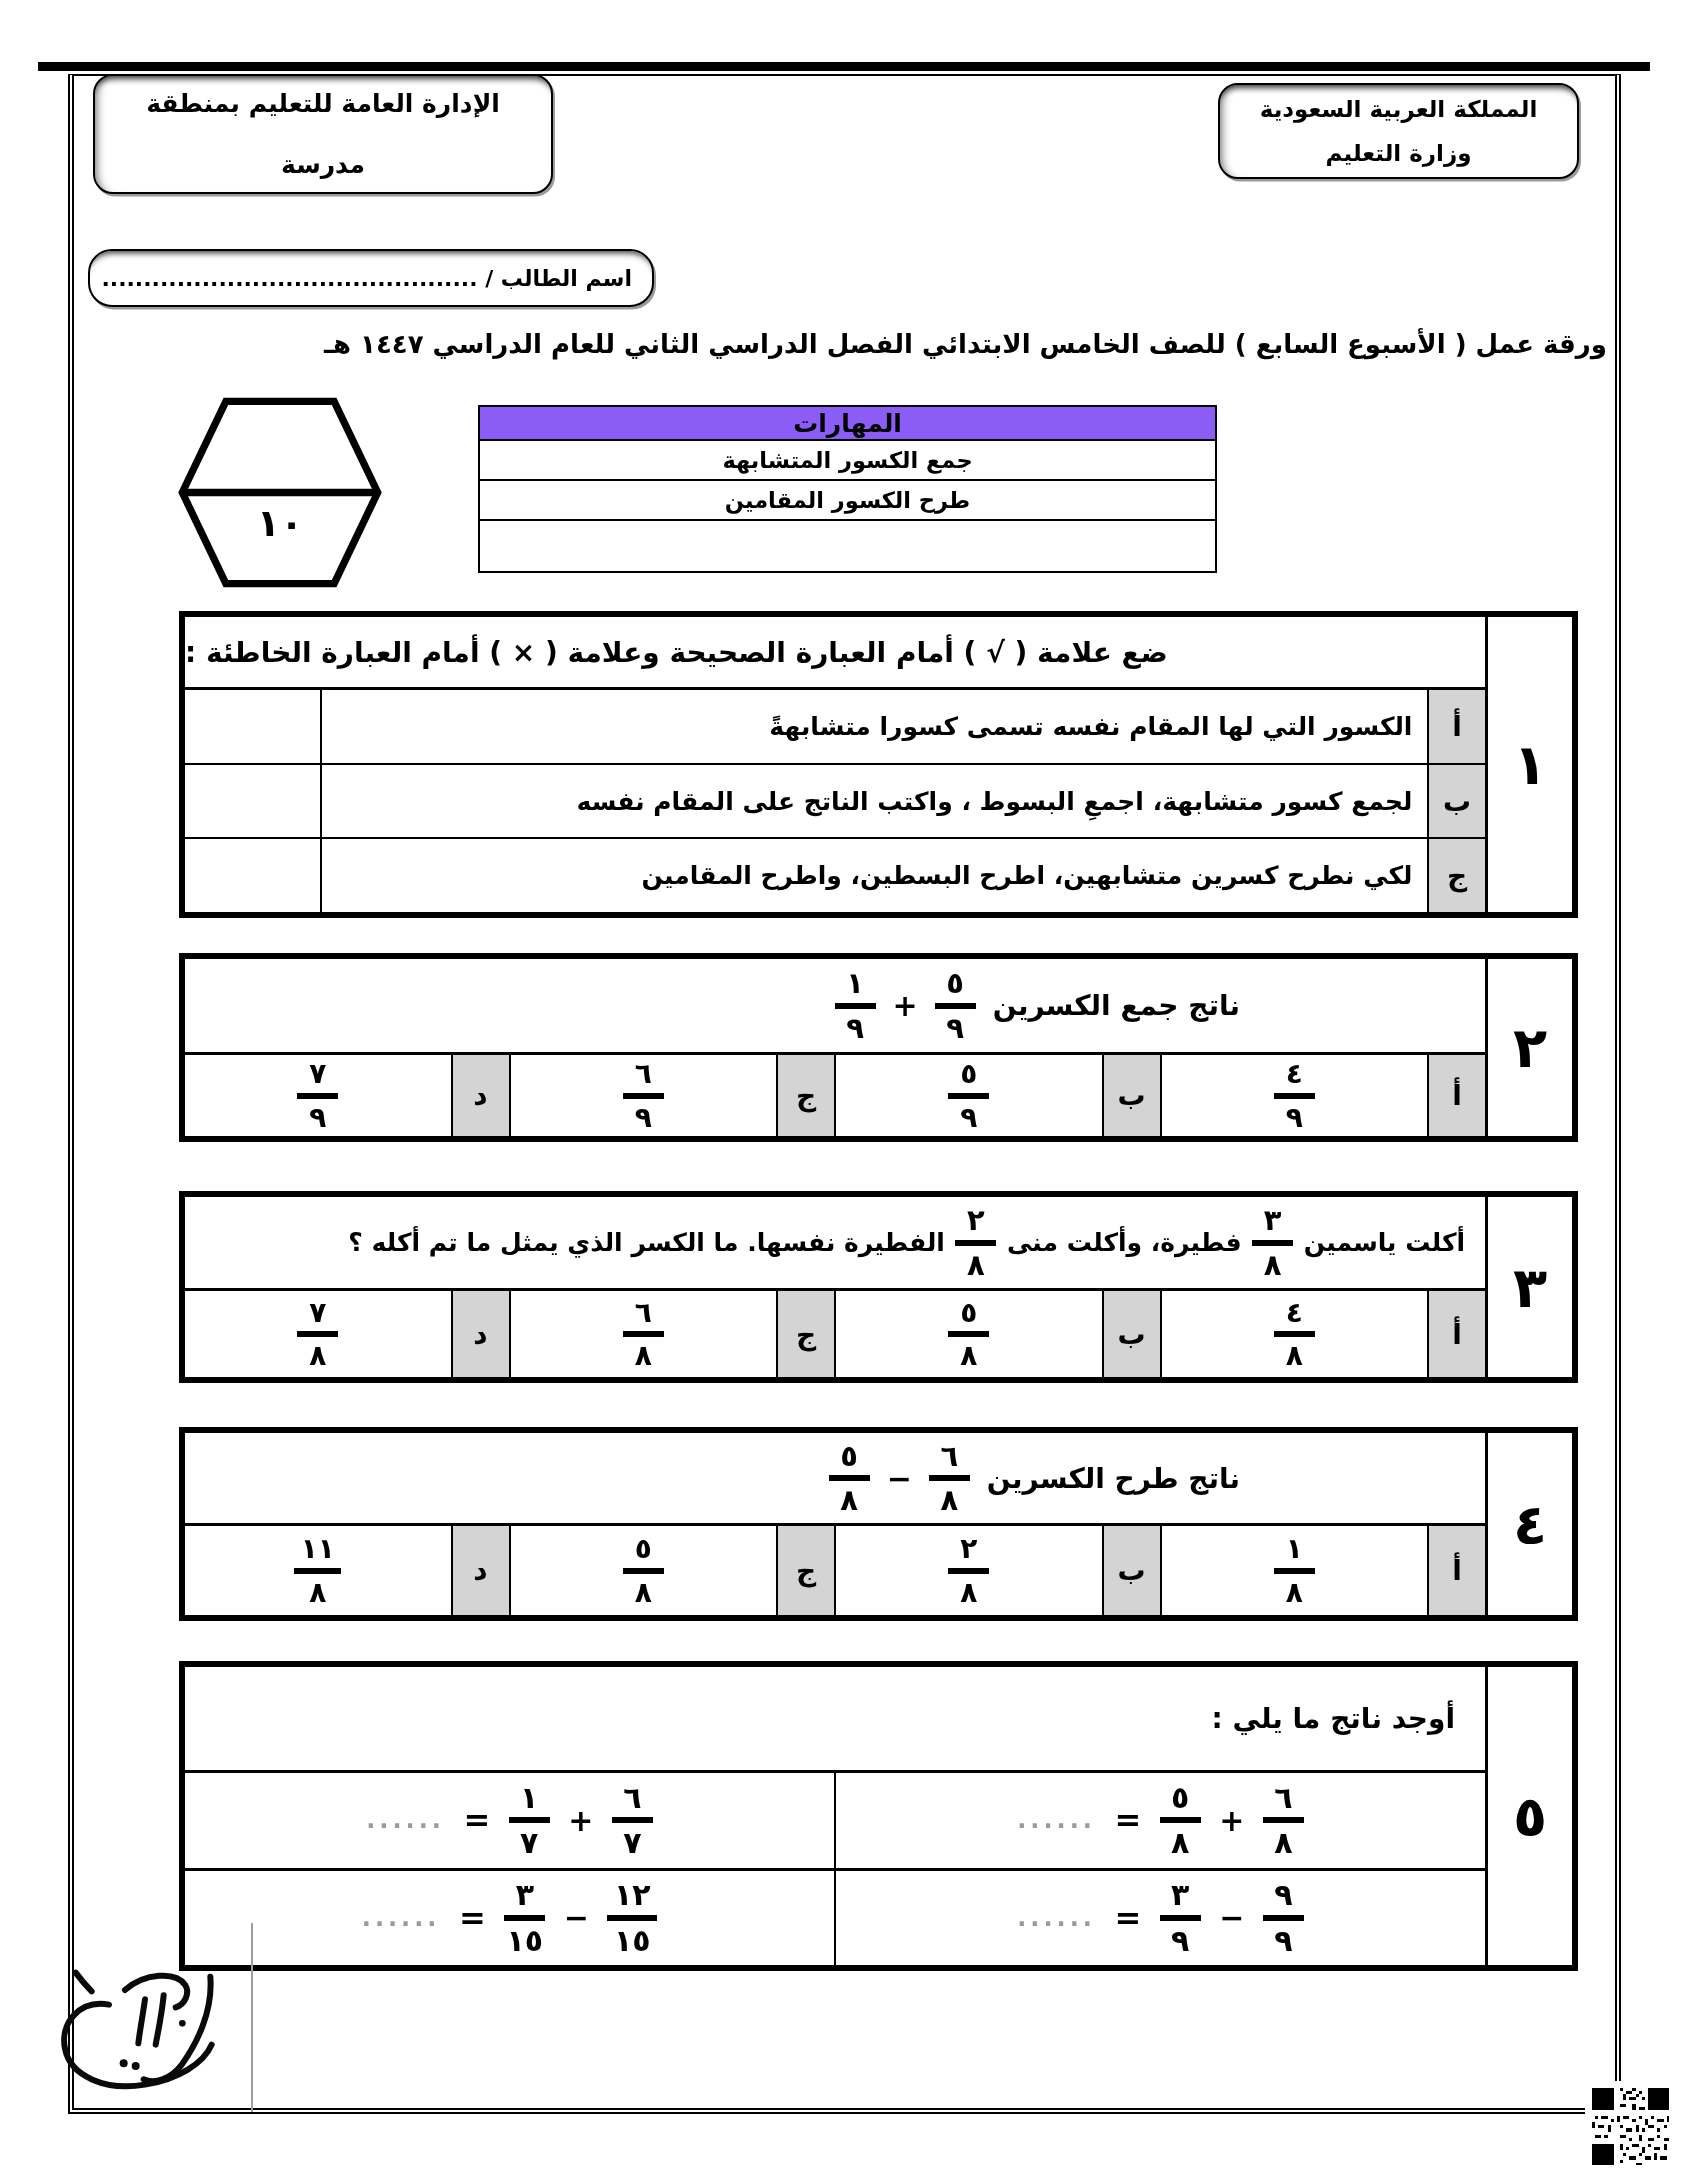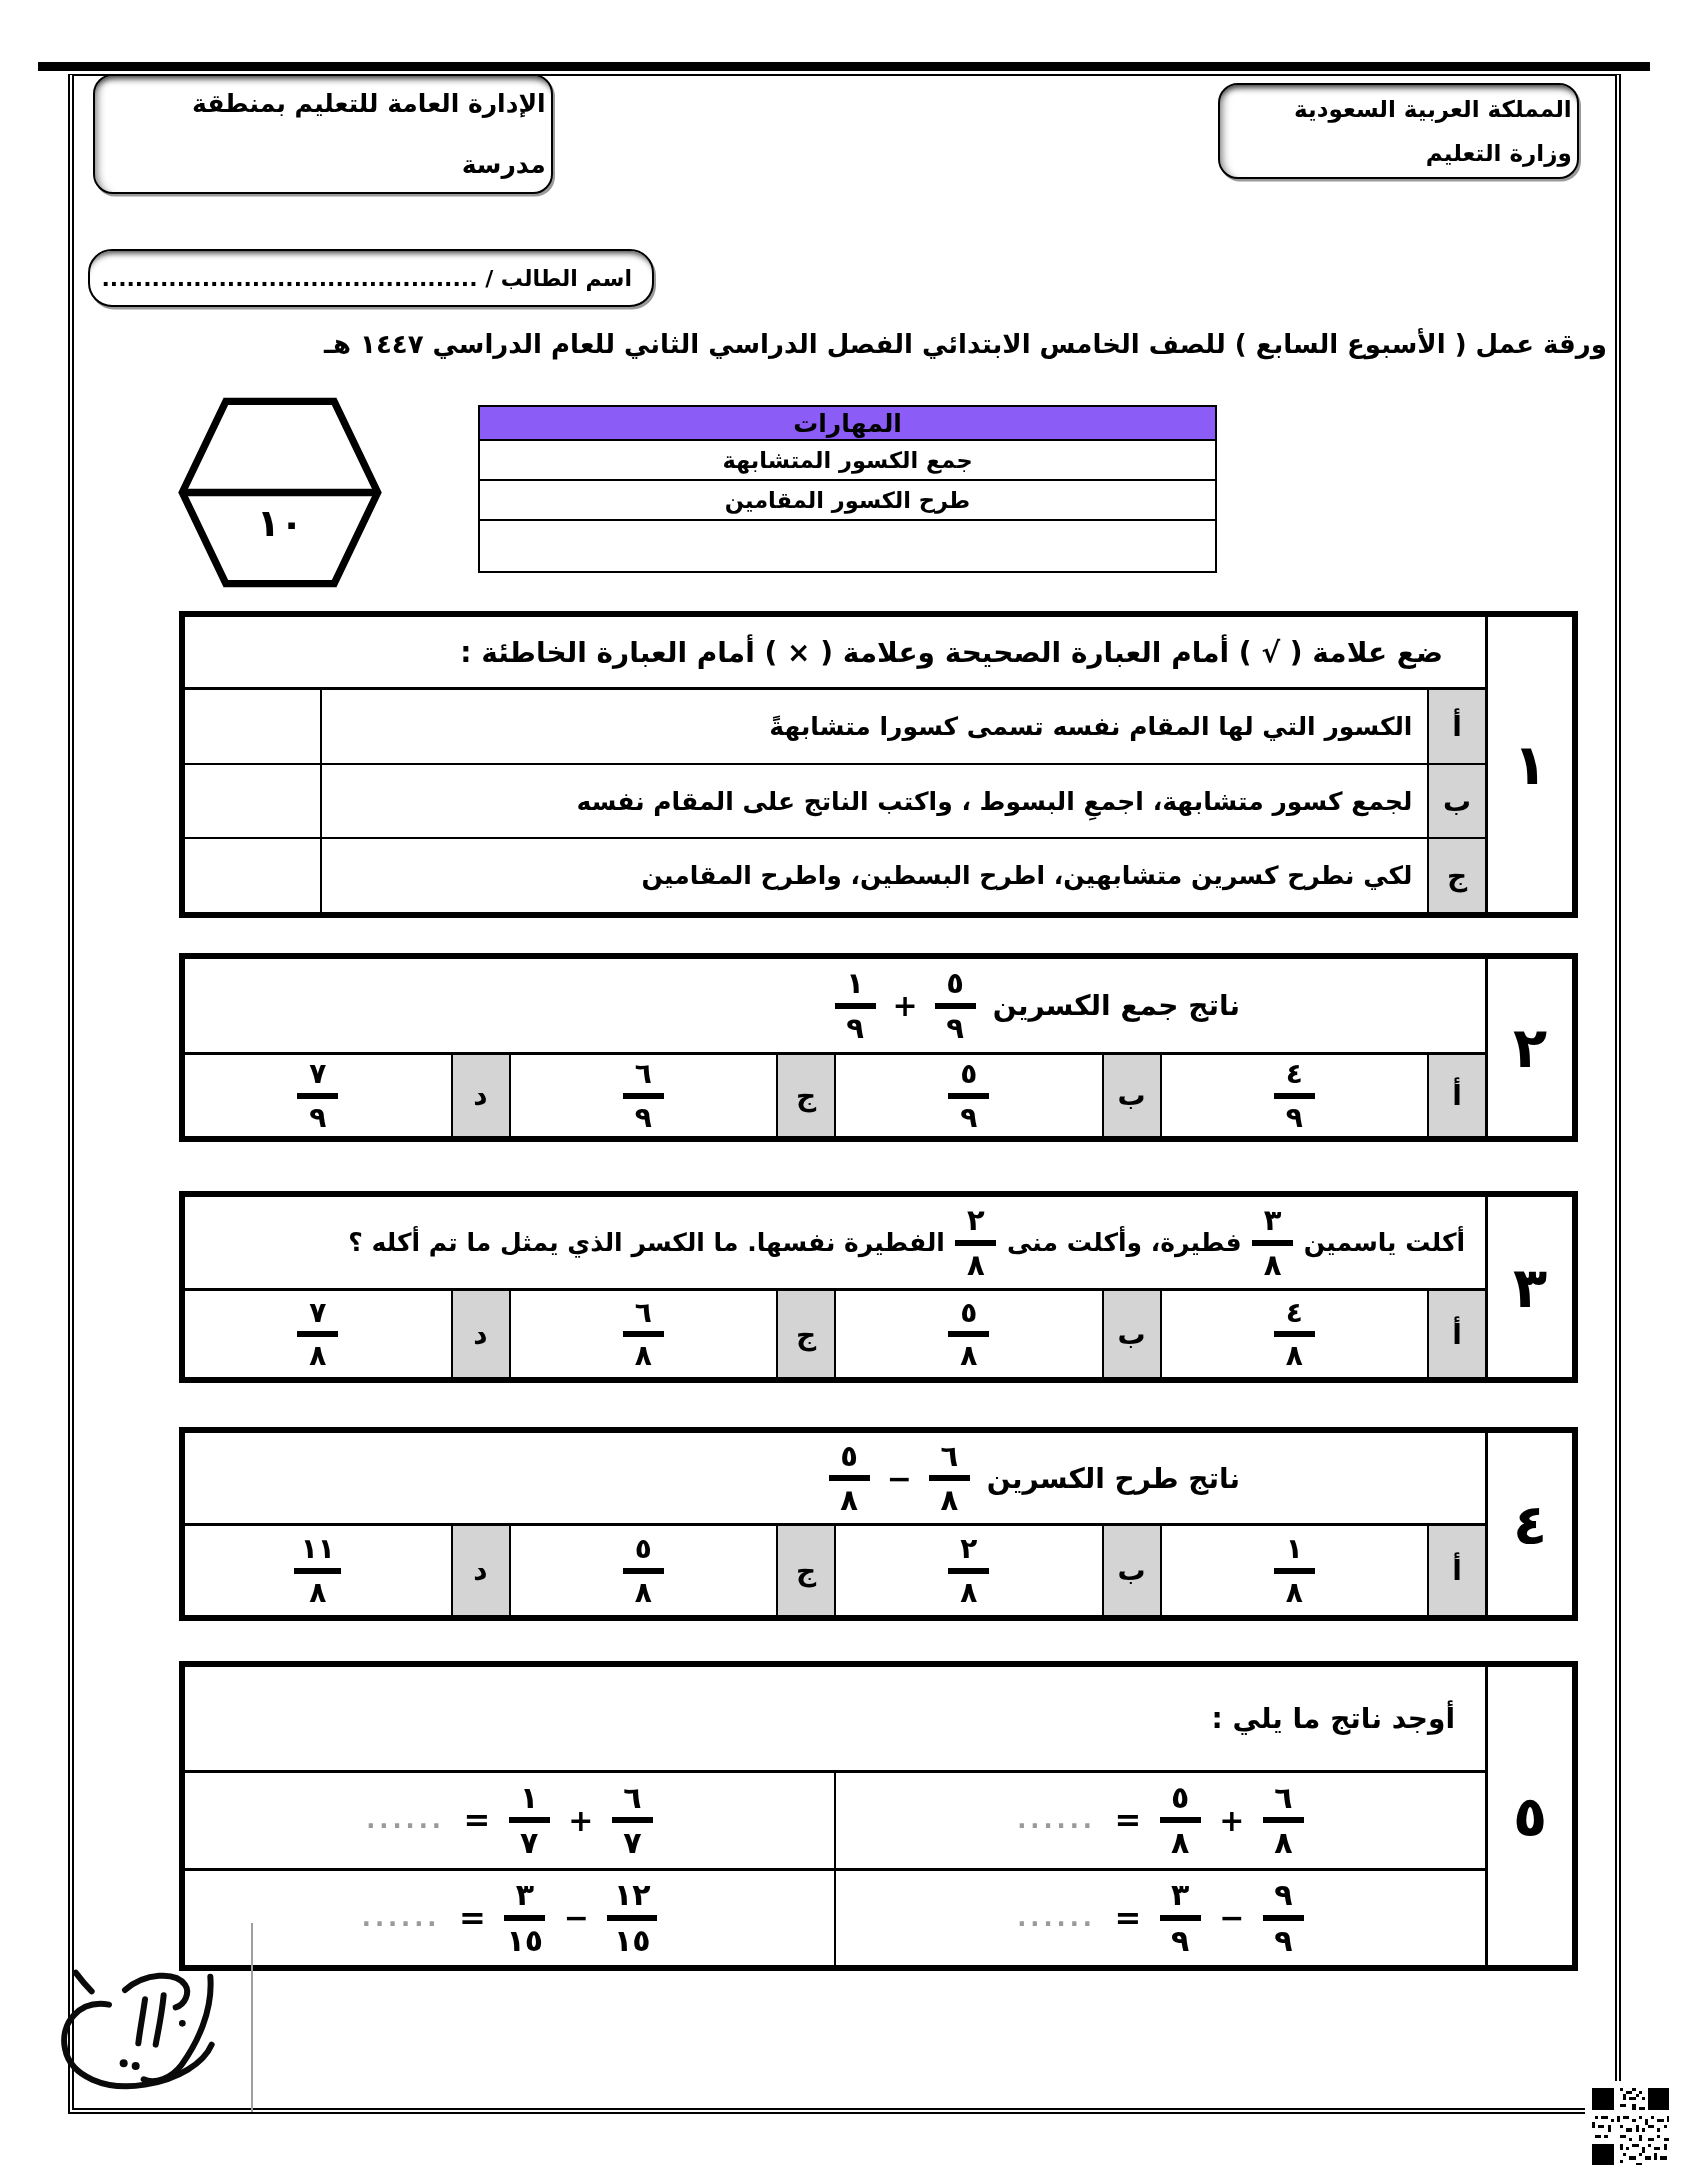--- a/index.html
+++ b/index.html
@@ -8,21 +8,21 @@
     position: relative; width: 1687px; height: 2183px; background: #ffffff;
     font-family: "DejaVu Sans", sans-serif; direction: rtl; overflow: hidden;
     margin: 0 auto; color: #000;
   }
   .top-band { position: absolute; left: 38px; top: 62px; width: 1612px; height: 9.3px; background: #000; }
   .frame { position: absolute; left: 68px; top: 74px; width: 1553px; height: 2040px;
     border: 6.6px double #000; border-top: 2px solid #000; }
 
   
   .hdr-box { position: absolute; border: 2.6px solid #000; border-radius: 20px; background: #fff;
-    display: flex; flex-direction: column; justify-content: space-between; 
+    display: flex; flex-direction: column; justify-content: space-between; text-align: center;
     font-weight: bold; box-shadow: inset 0 9.3px 6.6px -6.6px #333, inset 10.6px 0 8px -8.6px #777, 2px 2.6px 0 #9a9a9a; }
   .hdr-right { left: 1174px; top: 83px; width: 361px; height: 96px; font-size: 23px; padding: 10.6px 5.3px; margin-left: 44px; }
   .hdr-left  { left: 93px;  top: 74px; width: 460px; height: 120px; font-size: 25px; padding: 13.2px 5.3px; }
 
   .name-box { position: absolute; left: 88px; top: 249px; width: 566px; height: 58px;
     border: 2.6px solid #000; border-radius: 24px; background: #fff; display: flex; align-items: center;
     padding: 0 20px 0 6.6px; font-size: 22px; font-weight: bold;
     box-shadow: inset 0 8px 6.6px -6px #333, 2px 2.6px 0 #9a9a9a; }
 
   .title { position: absolute; left: 79px; top: 329px; width: 1528px; text-align: right;
@@ -47,21 +47,21 @@
   #q1 { top: 611px;  height: 307px; }
   #q2 { top: 953px; height: 189px; }
   #q3 { top: 1191px; height: 192px; }
   #q4 { top: 1427px; height: 194px; }
   #q5 { top: 1661px; height: 310px; }
   .num-col { width: 87px; flex: none; border-left: 3.3px solid #000; display: flex;
     align-items: center; justify-content: center; font-size: 56px; font-weight: bold; }
   .q-body { flex: 1; display: flex; flex-direction: column; min-width: 0; }
   .q-head { display: flex; align-items: center; font-size: 28px; font-weight: bold;
     gap: 17px; border-bottom: 3.3px solid #000; }
-  #q1 .q-head { height: 73px; padding-right: 42px; }
+  #q1 .q-head { height: 73px; padding-right: 42px; justify-content: flex-end; }
   #q2 .q-head { height: 96px; padding-right: 245px; }
   #q3 .q-head { height: 94px; padding-right: 20px; font-size: 25px; gap: 10.6px; }
   #q4 .q-head { height: 93px; padding-right: 245px; }
   #q5 .q-head { height: 106px; padding-right: 30px; }
 
   .q1-row { flex: 1; display: flex; align-items: stretch; }
   .q1-row + .q1-row { border-top: 2.6px solid #000; }
   .q1-row > div { border-left: 2.6px solid #000; }
   .q1-row > div:last-child { border-left: none; }
   .q1-text { flex: 1; display: flex; align-items: center; padding-right: 14.6px;

